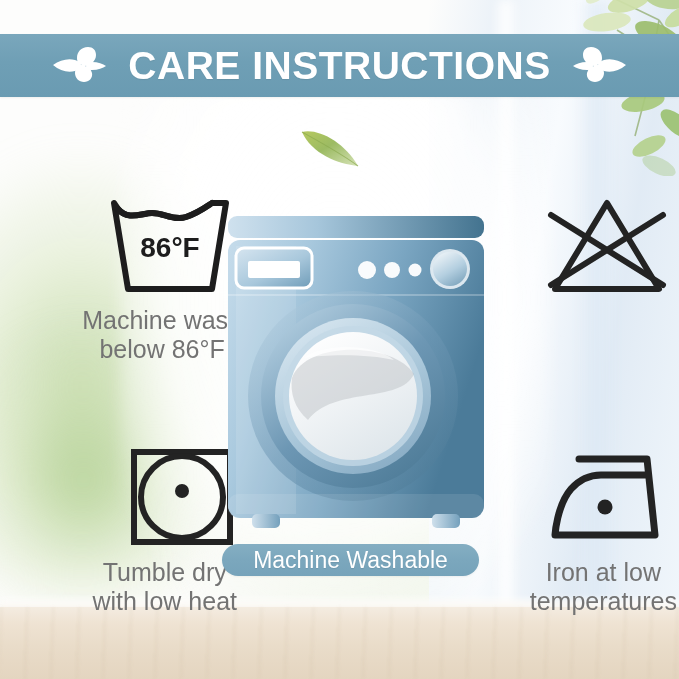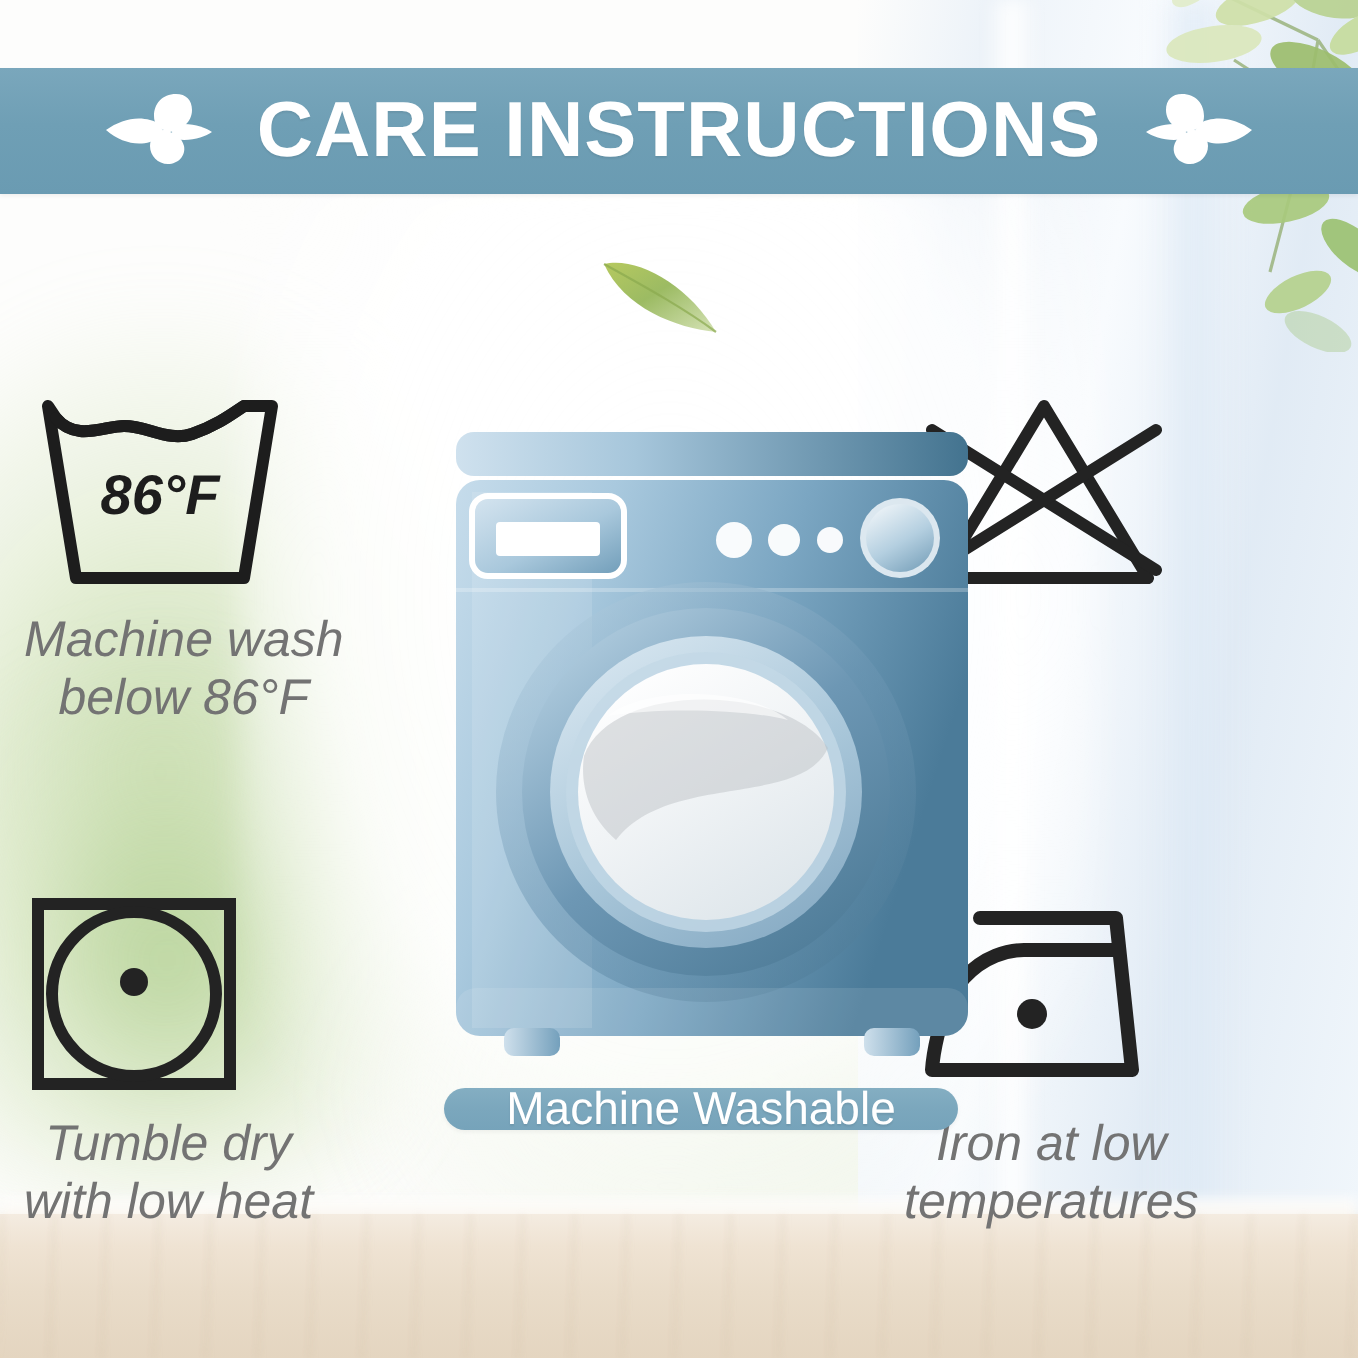--- a/index.html
+++ b/index.html
@@ -77,42 +77,42 @@
   }
   .banner-title{
     color:#ffffff;font-size:39px;font-weight:bold;letter-spacing:.5px;
     line-height:1;white-space:nowrap;
     text-shadow:0 1px 1px rgba(0,0,0,.07);
   }
   .fleur{width:62px;height:48px;flex:0 0 auto;}
   .fleur.right{transform:scaleX(-1);}
 
   
-  .care{position:absolute;display:flex;flex-direction:column;align-items:flex-start;font-style:italic;}
+  .care{position:absolute;display:flex;flex-direction:column;align-items:flex-end;}
   .care .glyph{height:110px;display:flex;align-items:center;justify-content:center;}
   .care .label{
     margin-top:6px;text-align:center;color:#737373;
     font-size:25px;line-height:1.16;white-space:pre-line;
   }
   #care-wash   {left:12px;top:190px;width:230px;}
   #care-bleach {left:452px;top:190px;width:225px;}
   #care-dry    {left:12px;top:442px;width:225px;}
   #care-iron   {left:452px;top:442px;width:225px;}
 
   .tub-temp{
     font-size:28px;font-weight:bold;fill:#1d1d1d;
     font-family:"Liberation Sans",sans-serif;
   }
 
   
   .machine{position:absolute;left:222px;top:208px;width:268px;height:322px;}
 
   
   .badge{
-    position:absolute;left:222px;top:544px;width:257px;height:21px;
+    position:absolute;left:222px;top:544px;width:257px;height:32px;
     border-radius:16px;
     background:linear-gradient(180deg,#84aec2 0%,#7ba7bd 50%,#76a3ba 100%);
     display:flex;align-items:center;justify-content:center;
     box-shadow:0 1px 2px rgba(0,0,0,.05);
   }
   .badge-text{
     color:#ffffff;font-size:23px;line-height:1;white-space:nowrap;
     text-shadow:0 1px 1px rgba(0,0,0,.08);
   }
 </style>

